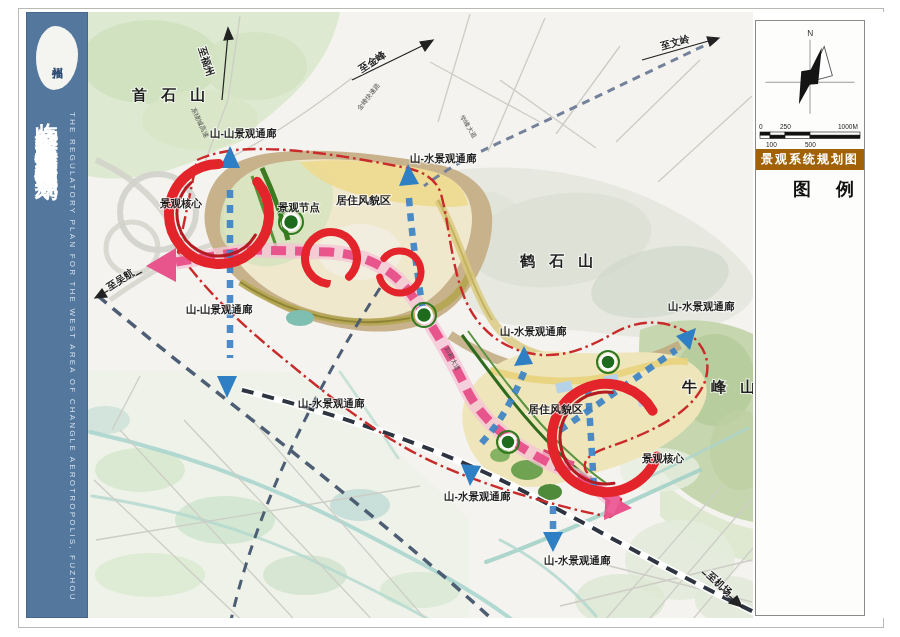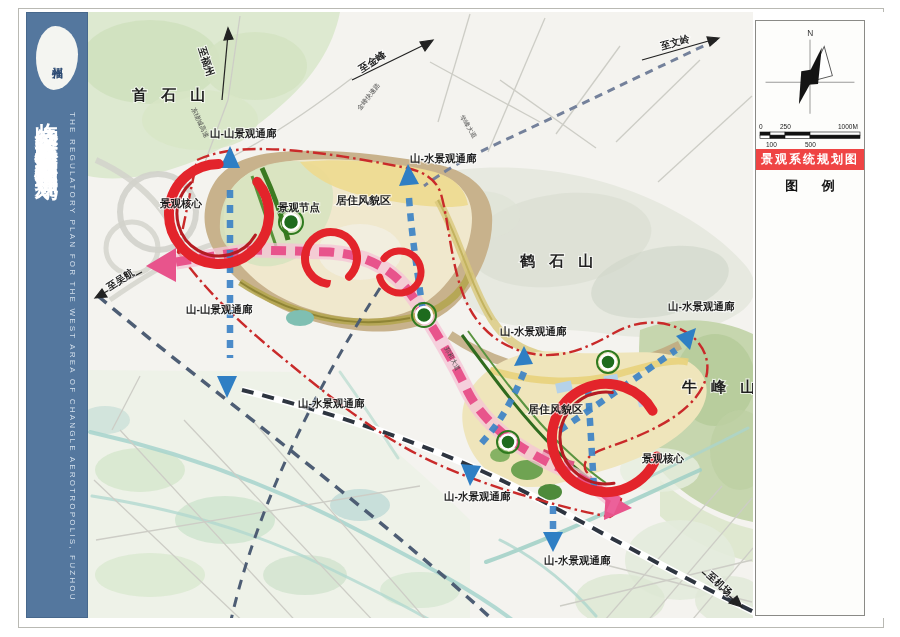--- a/index.html
+++ b/index.html
@@ -26,25 +26,25 @@
   .lbl-cor{font-size:10.5px;}
   .lbl-node{font-size:10.5px;}
   .lbl-area{font-size:11px;}
   .lbl-dst{font-size:10px;}
   .lbl-road{font-size:6.5px;font-weight:normal;fill:#4a4a4a;stroke:none;}
   
   .rpanel{position:absolute;left:753px;top:12px;width:131px;height:606px;background:#ffffff;}
   .rbox{position:absolute;left:2px;top:8px;width:108px;height:594px;border:1px solid #8a8a86;background:#fdfdfb;}
   .north{position:absolute;left:0px;top:2px;width:108px;height:100px;}
   .scalebar{position:absolute;left:0px;top:100px;width:108px;height:30px;}
-  .map-title{position:absolute;left:0px;top:128px;width:108px;height:21px;background:#ef4444;
+  .map-title{position:absolute;left:0px;top:128px;width:108px;height:21px;background:#a16207;
              color:#ffffff;font-weight:bold;font-size:12px;letter-spacing:2px;
              display:flex;align-items:center;justify-content:center;}
-  .legend-title{position:absolute;left:0px;top:156px;width:108px;text-align:center;
-                font-size:13px;font-weight:bold;color:#111111;letter-spacing:10px;text-indent:10px;}
+  .legend-title{position:absolute;left:0px;top:156px;width:108px;text-align:right;
+                font-size:18px;font-weight:bold;color:#111111;letter-spacing:10px;text-indent:10px;}
   .legend-area{position:absolute;left:0px;top:180px;width:108px;height:410px;}
 </style>
 </head>
 <body>
 
 <div class="canvas">
   <div class="page-frame"></div>
 
   <div class="sidebar">
     <div class="seal">

